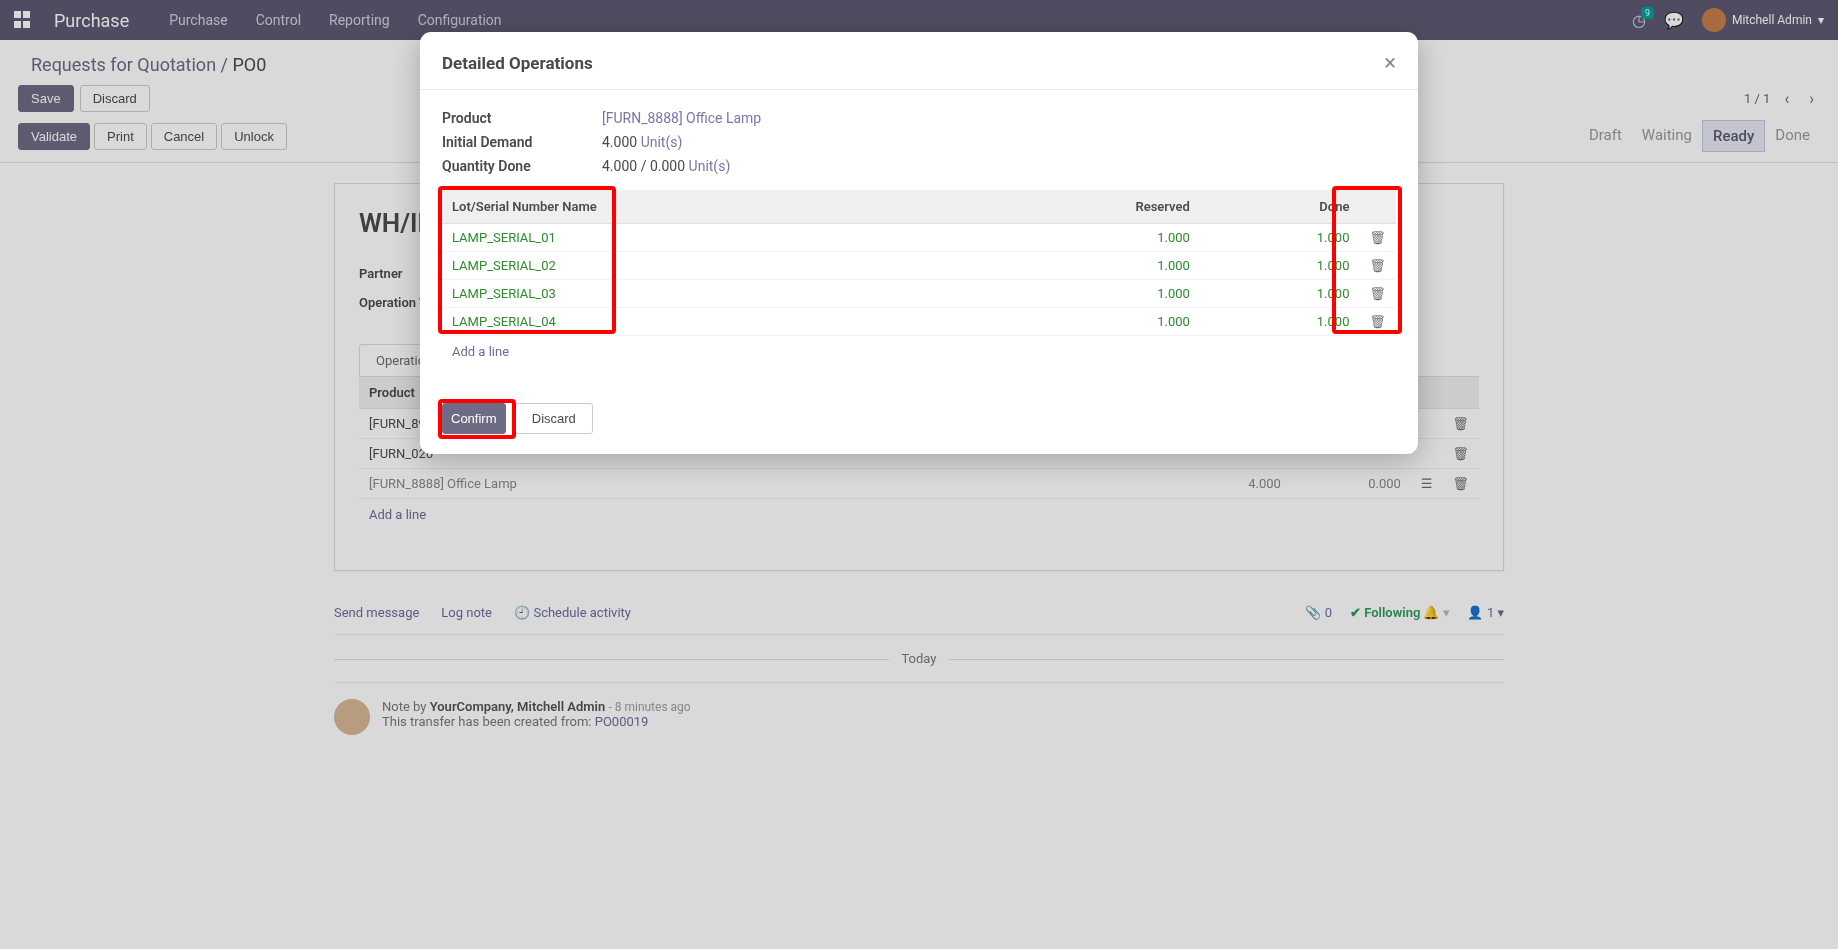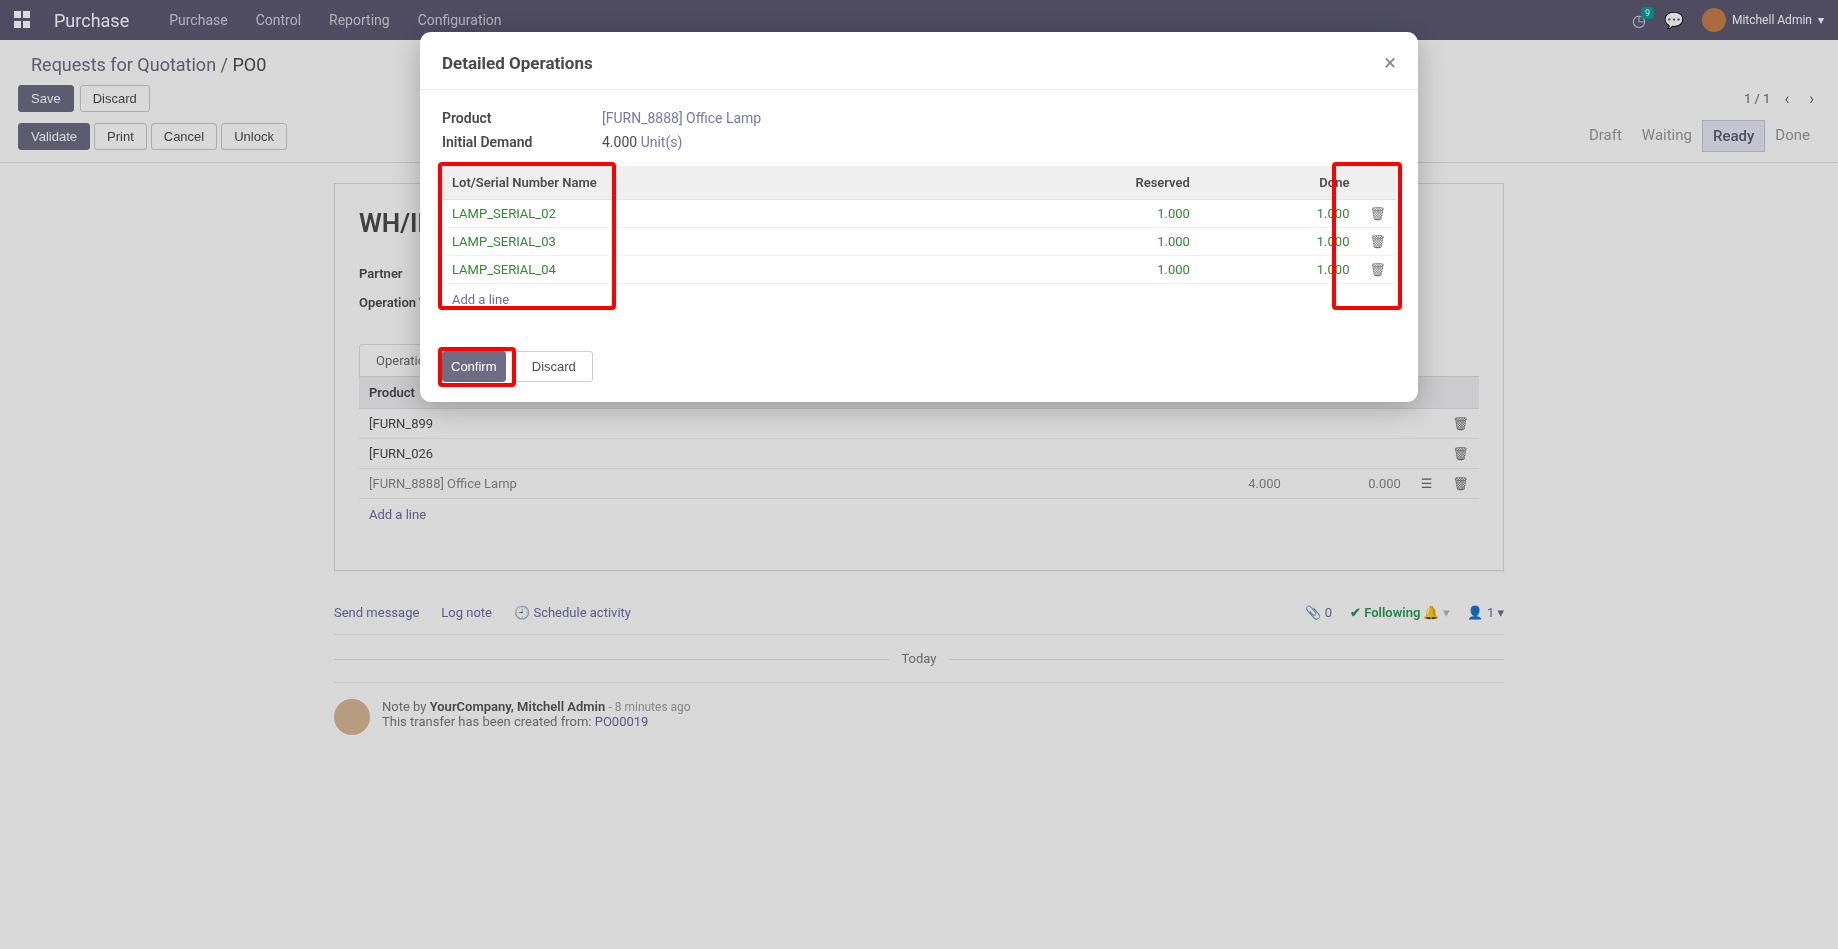--- a/index.html
+++ b/index.html
@@ -239,33 +239,43 @@
     </div>
     <div class="modal-body">
       <div class="info-row">
           <span class="lbl">Product</span>
           <span class="val"><span class="link">[FURN_8888] Office Lamp</span></span>
         </div>
       <div class="info-row">
           <span class="lbl">Initial Demand</span>
           <span class="val"><span>4.000</span> <span class="unit">Unit(s)</span></span>
         </div>
+      <div class="info-row">
+          <span class="lbl">Quantity Done</span>
+          <span class="val"><span>4.000</span> <span>/</span> <span>0.000</span> <span class="unit">Unit(s)</span></span>
+        </div>
 
       <div class="modal-tbl-wrap" style="position:relative;">
         <table class="modal-tbl">
           <thead>
               <tr>
             <th style="width:540px;">Lot/Serial Number Name</th>
             <th class="num" style="width:220px;">Reserved</th>
             <th class="num" style="width:160px;">Done</th>
             <th style="width:24px;"></th>
           </tr>
             </thead>
           <tbody>
             <tr>
+                <td class="green">LAMP_SERIAL_01</td>
+                <td class="num green">1.000</td>
+                <td class="num green">1.000</td>
+                <td><span class="icon-trash">🗑</span></td>
+              </tr>
+            <tr>
                 <td class="green">LAMP_SERIAL_02</td>
                 <td class="num green">1.000</td>
                 <td class="num green">1.000</td>
                 <td><span class="icon-trash">🗑</span></td>
               </tr>
             <tr>
                 <td class="green">LAMP_SERIAL_03</td>
                 <td class="num green">1.000</td>
                 <td class="num green">1.000</td>
                 <td><span class="icon-trash">🗑</span></td>

